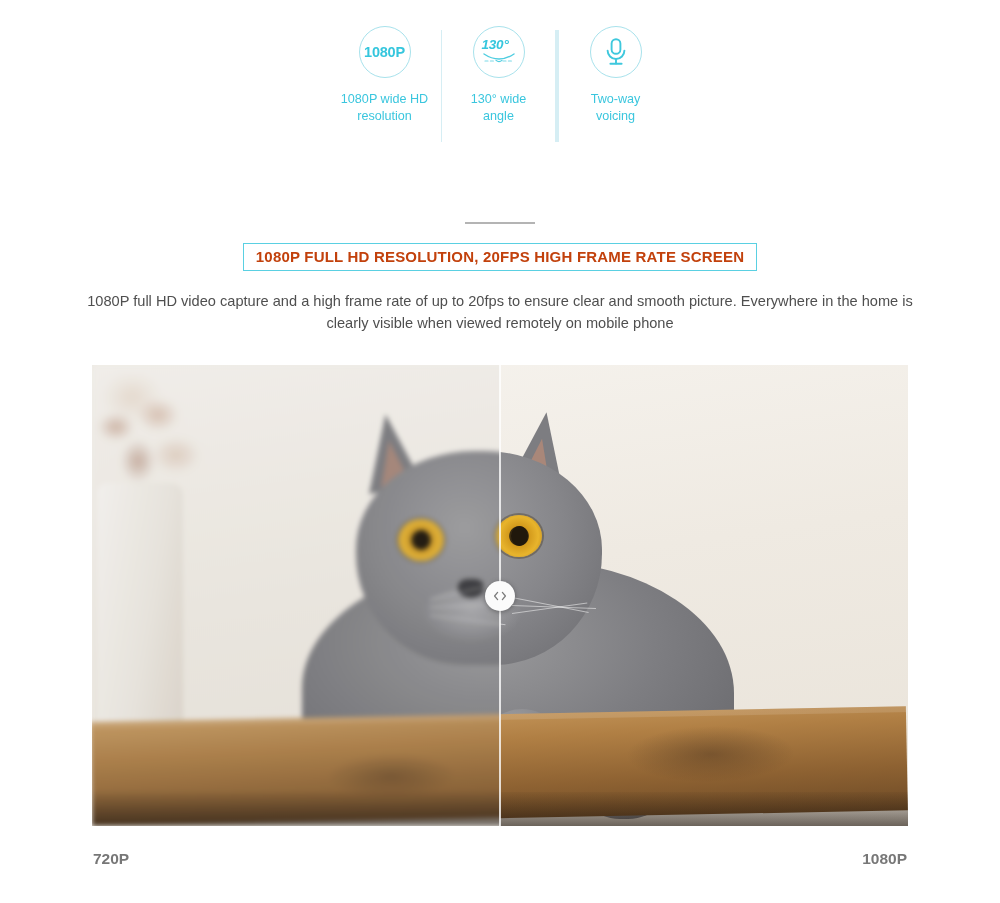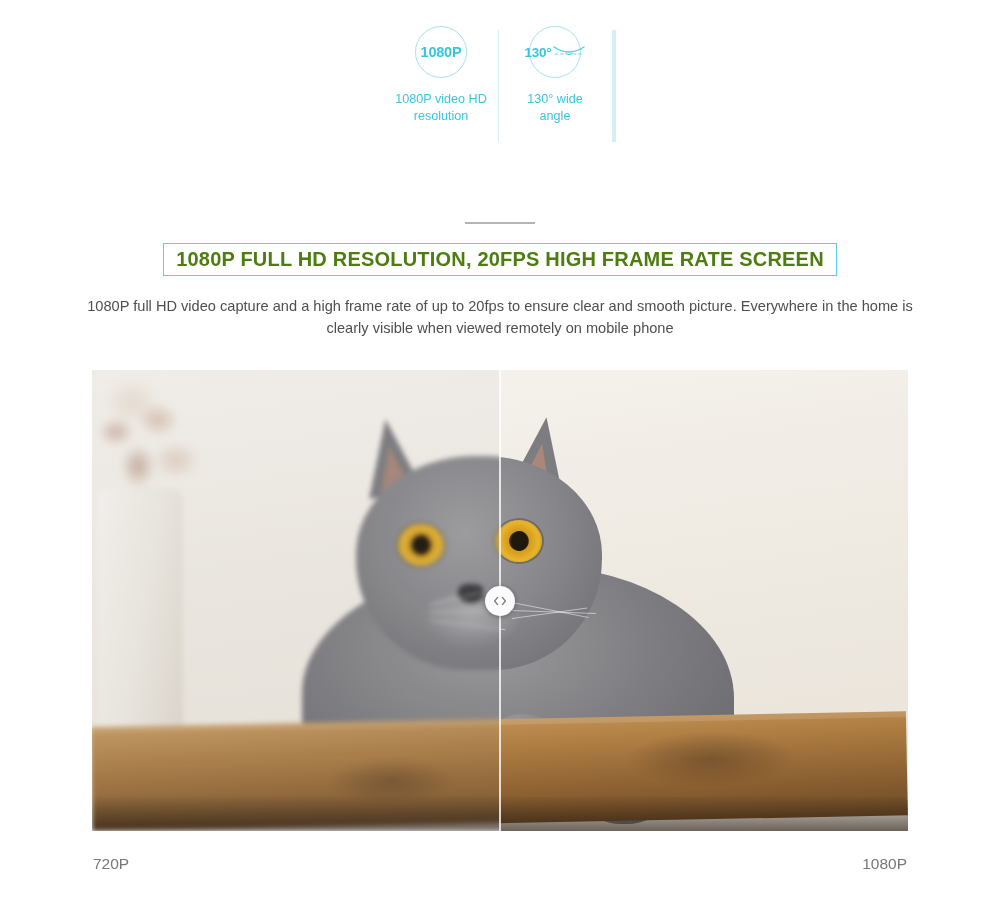--- a/index.html
+++ b/index.html
@@ -65,24 +65,25 @@
   .icon-text-130 {
     font-size: 13.5px;
     font-weight: 600;
     color: #35c6dd;
     line-height: 1;
     letter-spacing: -0.2px;
   }
 
   .icon-130-wrap {
     display: flex;
-    flex-direction: row;
-    align-items: flex-end;
+    flex-direction: column;
+    align-items: flex-start;
     justify-content: center;
     line-height: 1;
+    font-style: italic;
   }
 
   .feature-label {
     font-size: 12.6px;
     line-height: 16.5px;
     color: #3ac6de;
     text-align: center;
     font-family: "Liberation Sans", sans-serif;
   }
 
@@ -111,22 +112,22 @@
 
   .badge-wrap {
     margin-top: 19px;
     display: flex;
     justify-content: center;
   }
 
   .badge {
     display: inline-block;
     border: 1.4px solid #5ad0e2;
-    color: #4d7c0f;
-    font-size: 20px;
+    color: #c2410c;
+    font-size: 15px;
     font-weight: bold;
     letter-spacing: 0.2px;
     padding: 5px 12px 6px 12px;
     line-height: 1;
     font-family: "Liberation Sans", sans-serif;
     white-space: nowrap;
   }
 
   .description {
     margin: 19px auto 12px auto;
@@ -353,38 +354,39 @@
     cursor: ew-resize;
   }
 
   
   .photo-footer {
     width: 816px;
     margin: 24px auto 8px auto;
     display: flex;
     justify-content: space-between;
     padding: 0 1px;
+    font-weight: bold;
   }
   .res-label {
     font-size: 15.5px;
     color: #777777;
     font-family: "Liberation Sans", sans-serif;
   }
 </style>
 </head>
 <body>
 
 <div class="feature-strip">
 
   <div class="feature-item">
     <div class="icon-circle">
       <span class="icon-text-1080p">1080P</span>
     </div>
     <div class="feature-label">
-      <span>1080P video HD</span><br>
+      <span>1080P wide HD</span><br>
       <span>resolution</span>
     </div>
   </div>
 
   <div class="feature-divider"></div>
 
   <div class="feature-item">
     <div class="icon-circle">
       <span class="icon-130-wrap">
         <span class="icon-text-130">130°</span>
@@ -405,20 +407,34 @@
 
 
   <div class="feature-divider"></div>
 
 
   <div class="feature-divider"></div>
 
 
   <div class="feature-divider"></div>
 
+  <div class="feature-item">
+    <div class="icon-circle">
+      <svg width="26" height="30" viewBox="0 0 26 30">
+        <rect x="8.6" y="2.2" width="8.8" height="14.6" rx="4.4" fill="none" stroke="#3ec8dd" stroke-width="1.9"></rect>
+        <path d="M4.6 13.6 a8.4 8.4 0 0 0 16.8 0" fill="none" stroke="#3ec8dd" stroke-width="1.9" stroke-linecap="round"></path>
+        <path d="M13 22.2 L13 26.4" stroke="#3ec8dd" stroke-width="1.9" stroke-linecap="round"></path>
+        <path d="M7.4 26.8 L18.6 26.8" stroke="#3ec8dd" stroke-width="1.9" stroke-linecap="round"></path>
+      </svg>
+    </div>
+    <div class="feature-label">
+      <span>Two-way</span><br>
+      <span>voicing</span>
+    </div>
+  </div>
 
 </div>
 
 <div class="main-section">
 
 
   <div class="rule"></div>
 
   <div class="badge-wrap">
     <span class="badge">1080P FULL HD RESOLUTION, 20FPS HIGH FRAME RATE SCREEN</span>

